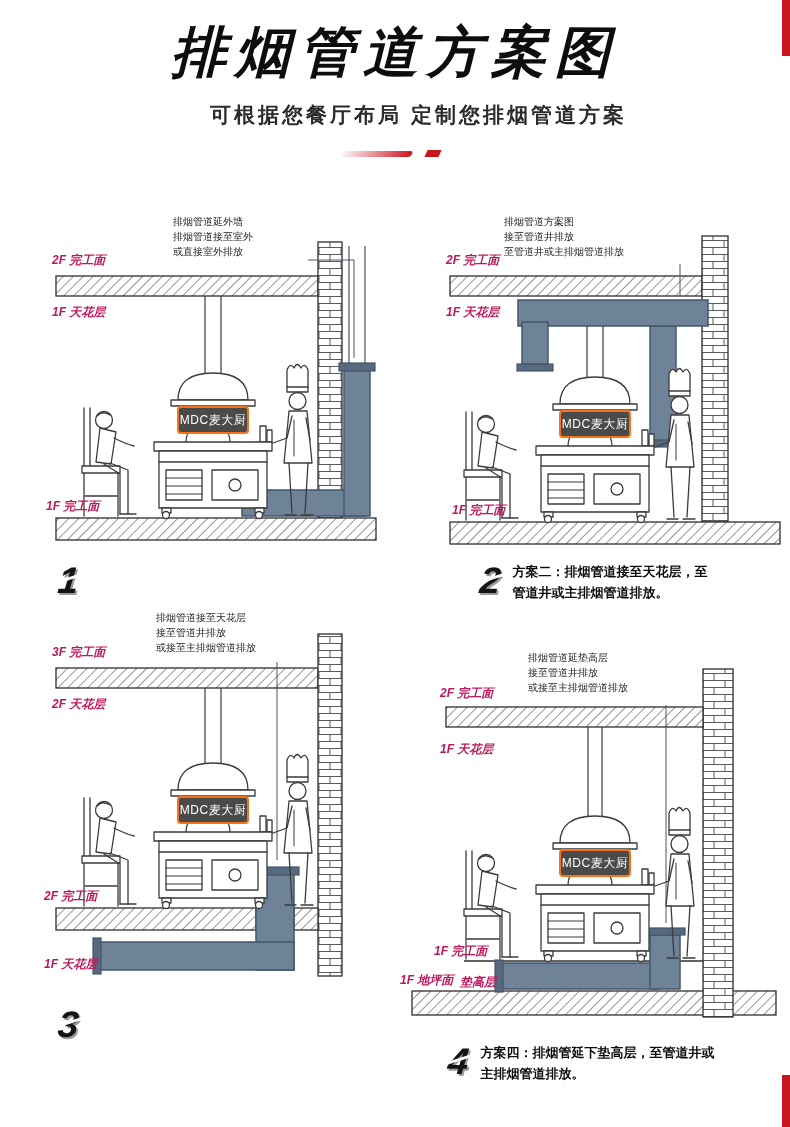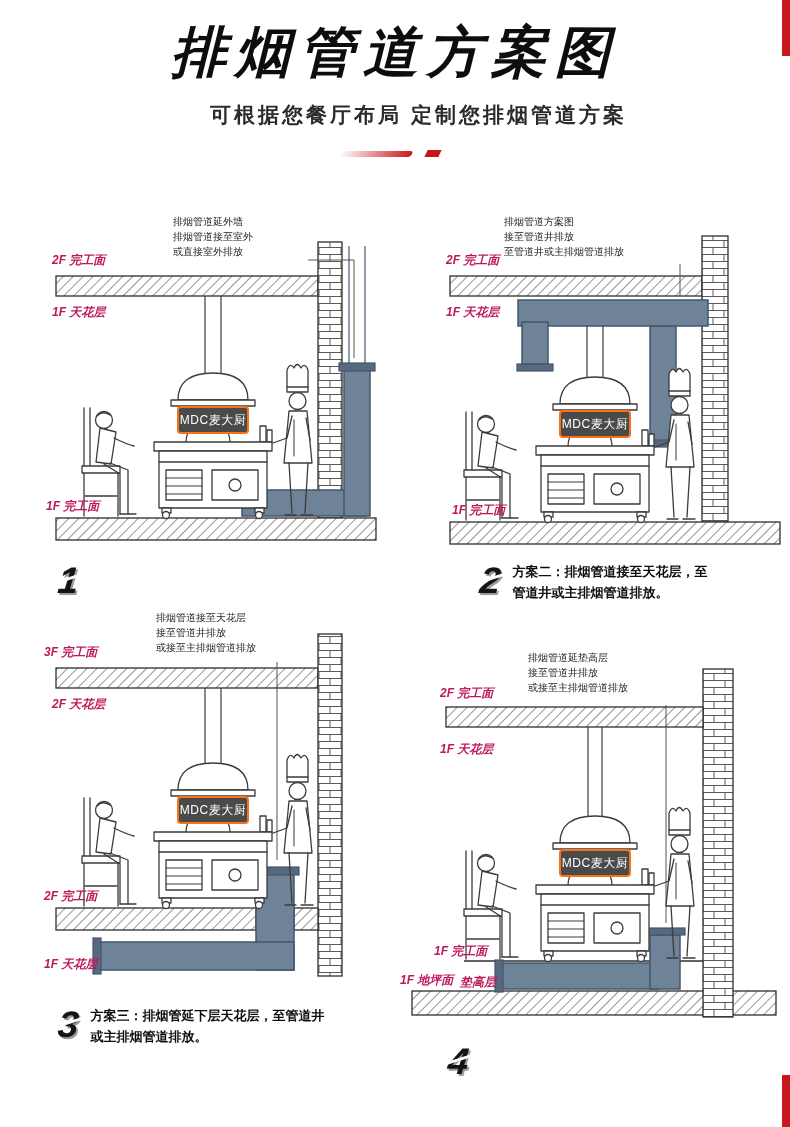--- a/index.html
+++ b/index.html
@@ -201,28 +201,27 @@
       </g>
       <line x1="167" y1="80" x2="167" y2="155" stroke="#3b3b3b" stroke-width="1.2"></line>
       <line x1="183" y1="80" x2="183" y2="155" stroke="#3b3b3b" stroke-width="1.2"></line>
       <use href="#kitchen" transform="translate(20,140)"></use>
     </svg>
     <div class="ann" style="left:118px;top:2px">
       <div>排烟管道接至天花层</div>
       <div>接至管道井排放</div>
       <div>或接至主排烟管道排放</div>
     </div>
-    <div class="flabel" style="left:6px;top:36px">3F 完工面</div>
+    <div class="flabel" style="left:14px;top:36px">3F 完工面</div>
     <div class="flabel" style="left:14px;top:88px">2F 天花层</div>
     <div class="flabel" style="left:6px;top:280px">2F 完工面</div>
     <div class="flabel" style="left:6px;top:348px">1F 天花层</div>
     <div class="sign" style="left:139px;top:188px">MDC麦大厨</div>
     <div class="caption" style="left:20px;top:398px">
       <span class="num">3</span>
-      <div class="cap-text" style="width:245px"><b>方案三：</b><span>排烟管延下层天花层，至管道井或主排烟管道排放。</span></div>
     </div>
   </div>
 
   <div class="panel p4">
     <svg class="scene" width="388" height="448" viewBox="0 0 388 448">
       <rect x="12" y="346" width="364" height="24" fill="url(#hatch)" stroke="#2f2f2f" stroke-width="1.3"></rect>
       <rect x="303" y="24" width="30" height="348" fill="url(#brick)" stroke="#2f2f2f" stroke-width="1.3"></rect>
       <rect x="46" y="62" width="257" height="20" fill="url(#hatch)" stroke="#2f2f2f" stroke-width="1.3"></rect>
       <line x1="64" y1="316" x2="303" y2="316" stroke="#2f2f2f" stroke-width="1.5"></line>
       <line x1="266" y1="60" x2="266" y2="278" stroke="#555" stroke-width="1"></line>
@@ -242,16 +241,17 @@
       <div>或接至主排烟管道排放</div>
     </div>
     <div class="flabel" style="left:40px;top:40px">2F 完工面</div>
     <div class="flabel" style="left:40px;top:96px">1F 天花层</div>
     <div class="flabel" style="left:34px;top:298px">1F 完工面</div>
     <div class="flabel" style="left:0px;top:327px">1F 地坪面</div>
     <div class="flabel" style="left:60px;top:329px">垫高层</div>
     <div class="sign" style="left:159px;top:204px">MDC麦大厨</div>
     <div class="caption" style="left:48px;top:398px">
       <span class="num">4</span>
+      <div class="cap-text" style="width:245px"><b>方案四：</b><span>排烟管延下垫高层，至管道井或主排烟管道排放。</span></div>
     </div>
   </div>
 
 </div>
 
 </body></html>

